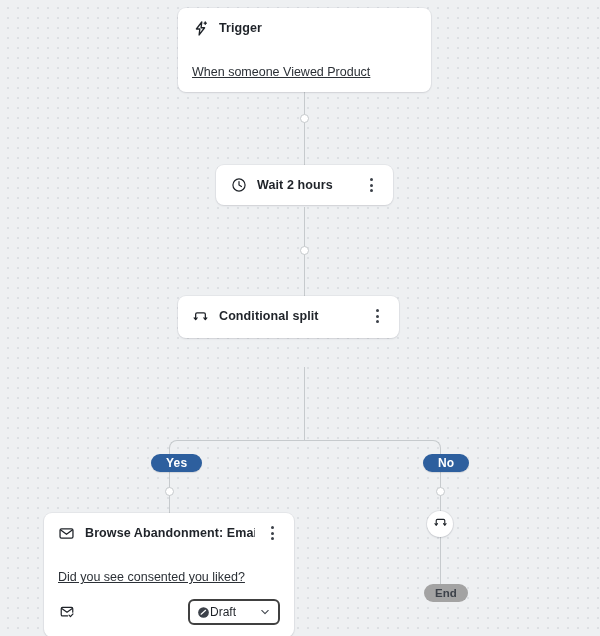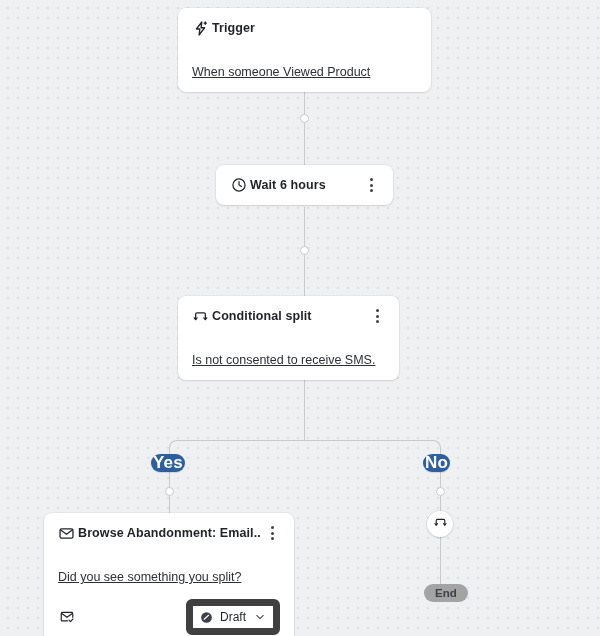--- a/index.html
+++ b/index.html
@@ -65,21 +65,21 @@
     position: absolute;
     background: #ffffff;
     border-radius: 8px;
     box-shadow: 0 1px 2px rgba(16,24,40,.10), 0 0 0 1px rgba(16,24,40,.04);
     padding: 10px 14px 12px 14px;
   }
 
   .card-head {
     display: flex;
     align-items: center;
-    gap: 3px;
+    gap: 10px;
     min-height: 20px;
   }
 
   .card-icon {
     width: 17px;
     height: 17px;
     flex: 0 0 17px;
     display: flex;
     align-items: center;
     justify-content: center;
@@ -141,22 +141,22 @@
     height: 18px;
     display: flex;
     align-items: center;
     justify-content: center;
     color: #1f2329;
   }
   .status-select {
     margin-left: auto;
     display: flex;
     align-items: center;
-    gap: 7px;
-    border: 7px solid #404040;
+    gap: 0;
+    border: 2px solid #404040;
     border-radius: 6px;
     background: #ffffff;
     padding: 4px 7px 4px 7px;
     min-width: 92px;
     cursor: pointer;
   }
   .status-dot {
     width: 13px;
     height: 13px;
     flex: 0 0 13px;
@@ -178,25 +178,25 @@
     color: #3c4149;
   }
 
   
   .badge {
     position: absolute;
     display: flex;
     align-items: center;
     justify-content: center;
     height: 18px;
-    padding: 0 2px;
+    padding: 0 15px;
     border-radius: 10px;
     background: #2d5f9e;
     color: #ffffff;
-    font-size: 17px;
+    font-size: 12px;
     font-weight: bold;
     letter-spacing: .2px;
     box-shadow: 0 1px 1px rgba(16,24,40,.12);
   }
   #badge-yes { left: 151px; top: 454px; }
   #badge-no  { left: 423px; top: 454px; border-radius: 9px; }
 
   
   .round-node {
     position: absolute;
@@ -267,21 +267,21 @@
   </div>
 
   <div class="card" id="node-wait">
     <div class="card-head">
       <span class="card-icon">
         <svg width="16" height="16" viewBox="0 0 20 20" fill="none" stroke="currentColor" stroke-width="1.5" stroke-linecap="round" stroke-linejoin="round">
           <circle cx="10" cy="10" r="7.6"></circle>
           <path d="M10 5.6V10l3.1 1.9"></path>
         </svg>
       </span>
-      <span class="card-title">Wait 6 hours</span>
+      <span class="card-title">Wait 2 hours</span>
       <span class="kebab">
           <i></i>
           <i></i>
           <i></i>
         </span>
     </div>
   </div>
 
   <div class="card" id="node-split">
     <div class="card-head">
@@ -292,42 +292,41 @@
           <path d="M14 11.6l1.7 2 1.7-2"></path>
         </svg>
       </span>
       <span class="card-title">Conditional split</span>
       <span class="kebab">
           <i></i>
           <i></i>
           <i></i>
         </span>
     </div>
-    <div class="card-sub">Is not consented to receive SMS.</div>
   </div>
 
   <div class="badge" id="badge-yes">Yes</div>
   <div class="badge" id="badge-no">No</div>
 
   <div class="card" id="node-email">
     <div class="card-head">
       <span class="card-icon">
         <svg width="17" height="17" viewBox="0 0 20 20" fill="none" stroke="currentColor" stroke-width="1.5" stroke-linecap="round" stroke-linejoin="round">
           <rect x="2.4" y="4.6" width="15.2" height="10.8" rx="1.7"></rect>
           <path d="m3.2 6 6.8 5 6.8-5"></path>
         </svg>
       </span>
       <span class="card-title">Browse Abandonment: Email...</span>
       <span class="kebab">
           <i></i>
           <i></i>
           <i></i>
         </span>
     </div>
-    <div class="card-sub">Did you see something you split?</div>
+    <div class="card-sub">Did you see consented you liked?</div>
     <div class="email-footer">
       <span class="email-footer-icon">
         <svg width="16" height="16" viewBox="0 0 20 20" fill="none" stroke="currentColor" stroke-width="1.5" stroke-linecap="round" stroke-linejoin="round">
           <path d="M17.2 10.2V5.9a1.6 1.6 0 0 0-1.6-1.6H4.4A1.6 1.6 0 0 0 2.8 5.9v7.4a1.6 1.6 0 0 0 1.6 1.6h6.3"></path>
           <path d="m3.4 5.6 6.6 4.6 6.6-4.6"></path>
           <path d="m12.5 14 1.8 1.8 3.2-3.4"></path>
         </svg>
       </span>
       <div class="status-select">
         <span class="status-dot">

